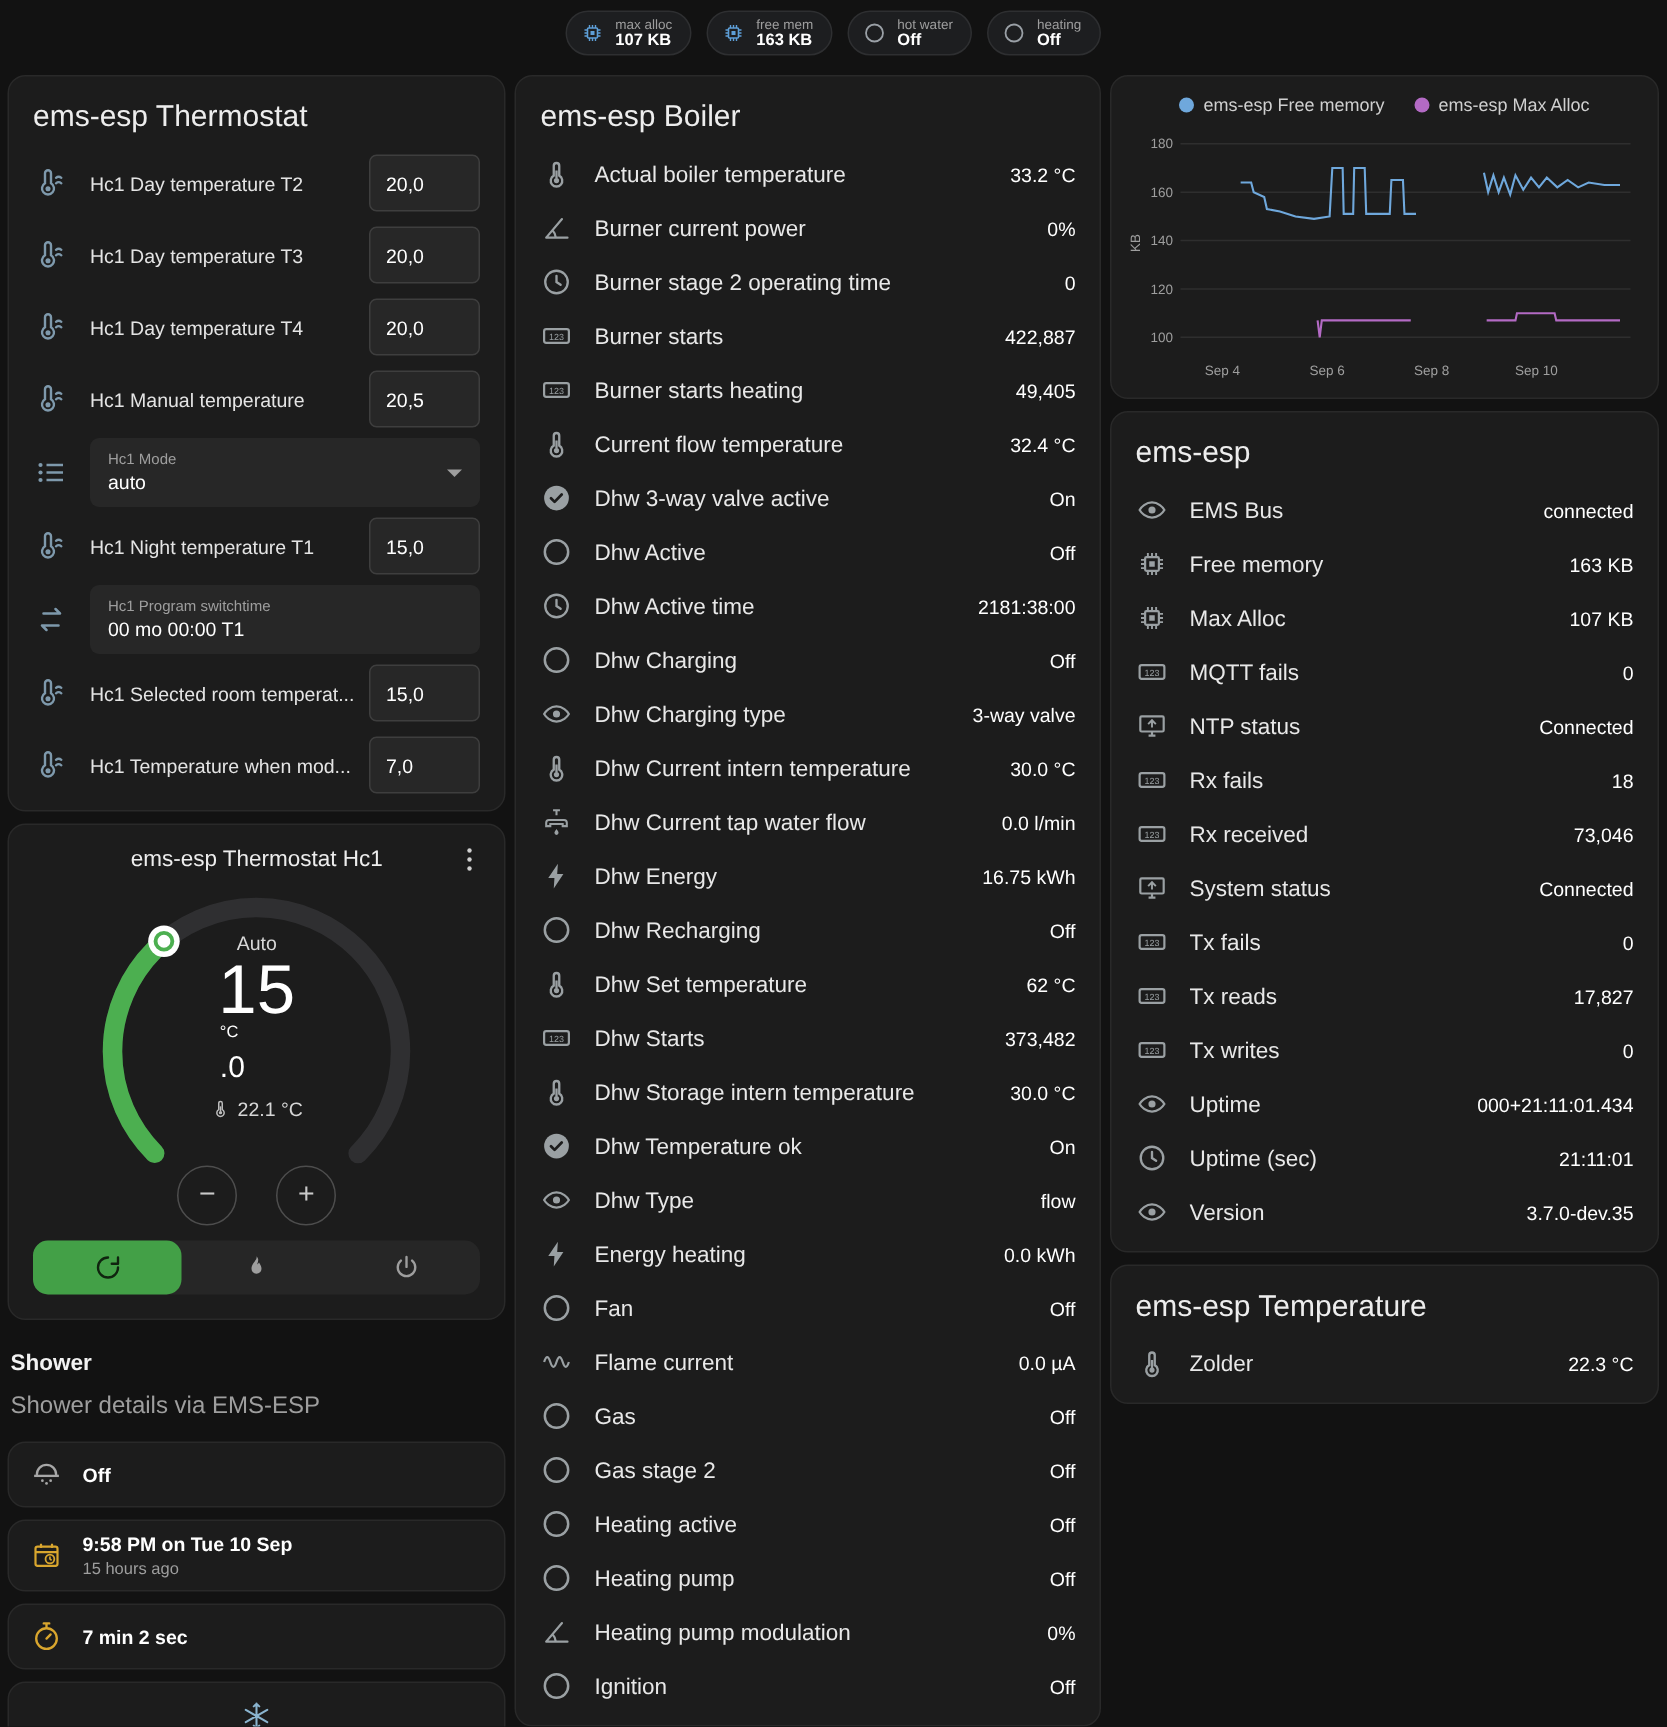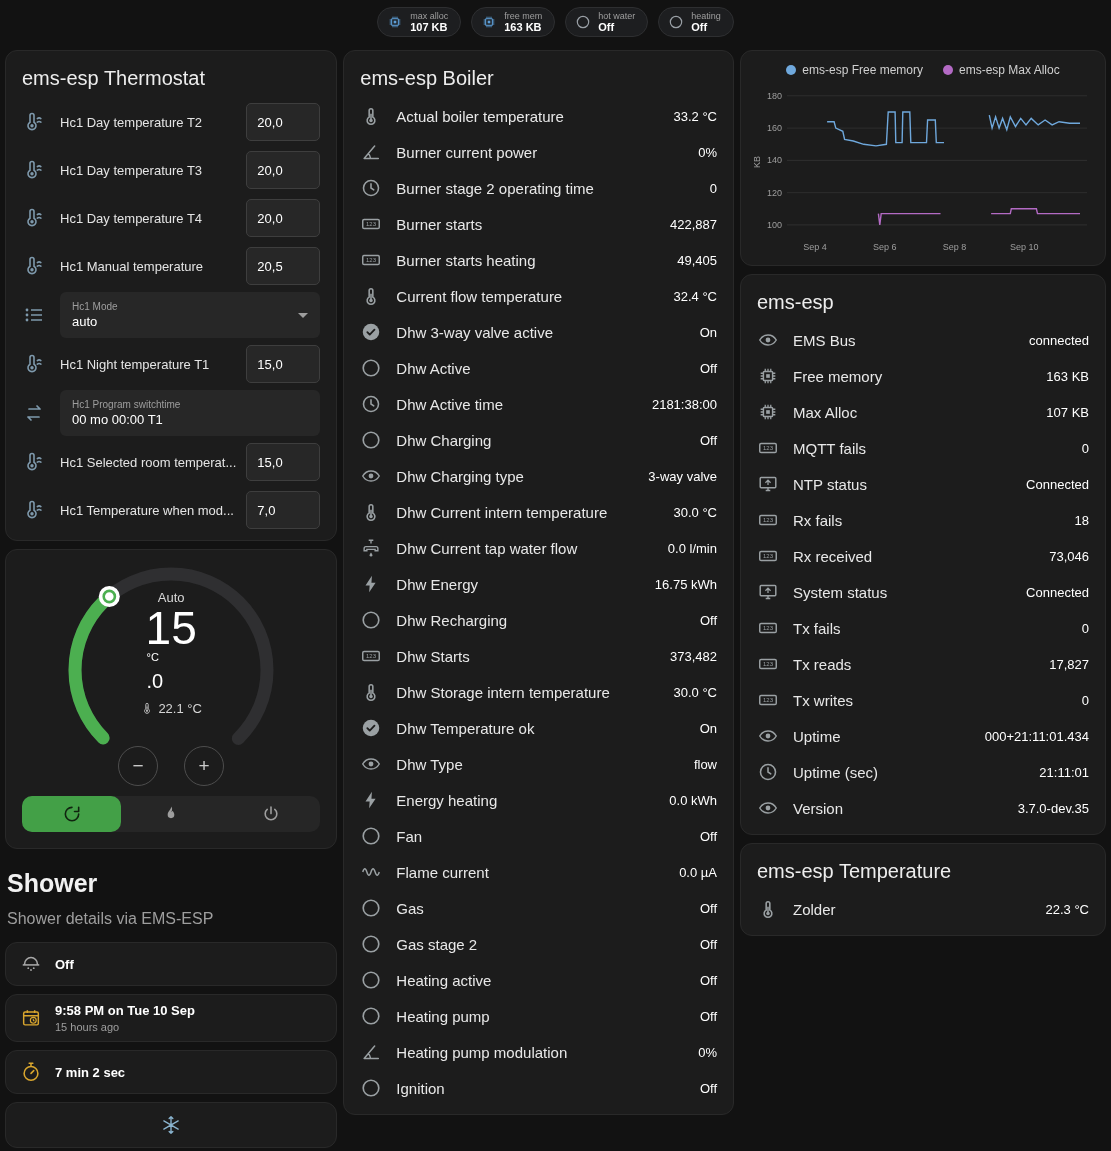--- a/index.html
+++ b/index.html
@@ -75,21 +75,21 @@
   .round-btn { width:40px; height:40px; border-radius:50%; border:1px solid #4d4d4d;
                background:transparent; color:#c9c9c9; font-size:19px;
                display:flex; align-items:center; justify-content:center; }
   .mode-bar { margin:10px 16px 16px; height:36px; display:flex; background:#262626; border-radius:10px; }
   .mode-cell { flex:1; display:flex; align-items:center; justify-content:center; color:#9e9e9e; border-radius:10px; }
   .mode-cell.active { background:#43a047; color:#10240f; }
   .mode-ic { width:20px; height:20px; }
   .mode-ic svg { width:100%; height:100%; }
 
   
-  .section-title { font-size:25px; font-weight:bold; color:#f2f2f2; margin:12px 2px 0; }
+  .section-title { font-size:15px; font-weight:bold; color:#f2f2f2; margin:12px 2px 0; }
   .section-sub { font-size:16px; color:#9e9e9e; margin:4px 2px 6px; }
   .tile { display:flex; align-items:center; gap:13px; min-height:44px; padding:8px 14px; }
   .tile-ic { width:22px; height:22px; flex:none; color:#a7a7a7; }
   .tile-ic svg { width:100%; height:100%; }
   .tile-ic.amber { color:#d9a62e; }
   .tile-ic.blue { color:#8ab4cf; }
   .tile-main { font-size:13px; font-weight:bold; color:#ffffff; }
   .tile-sub { font-size:11px; color:#9e9e9e; margin-top:3px; }
   .tile.center { justify-content:center; min-height:46px; }
 
@@ -278,20 +278,30 @@
               <circle cx="10" cy="15.8" r="1.7" fill="currentColor"></circle>
               <path d="M15.3 8.6c1.2-1 2.4-1 3.6 0M15.3 12.2c1.2-1 2.4-1 3.6 0" fill="none" stroke="currentColor" stroke-width="1.5" stroke-linecap="round"></path>
             </svg>
           </span>
         <span class="ctl-label">Hc1 Temperature when mod...</span>
         <div class="num-box">7,0</div>
       </div>
     </section>
 
     <section class="card">
+      <div class="hc1-head">
+        <span class="hc1-title">ems-esp Thermostat Hc1</span>
+        <span class="kebab">
+            <svg viewBox="0 0 24 24">
+              <circle cx="12" cy="5.5" r="1.6" fill="currentColor"></circle>
+              <circle cx="12" cy="12" r="1.6" fill="currentColor"></circle>
+              <circle cx="12" cy="18.5" r="1.6" fill="currentColor"></circle>
+            </svg>
+          </span>
+      </div>
       <div class="dial-wrap">
         <svg class="dial" viewBox="-116 -116 232 232">
           <circle class="track" r="96" transform="rotate(135)" stroke-dasharray="452.4 150.8"></circle>
           <circle class="fill" r="96" transform="rotate(135)" stroke-dasharray="159.2 444.0"></circle>
           <circle cx="-61.7" cy="-73.5" r="10.5" fill="#ffffff"></circle>
           <circle cx="-61.7" cy="-73.5" r="5.6" fill="none" stroke="#4caf50" stroke-width="2.6"></circle>
         </svg>
         <div class="dial-center">
           <div class="dial-mode">Auto</div>
           <div class="temp-display">
@@ -555,20 +565,31 @@
           <div class="stat-row">
             <span class="stat-ic">
               <svg viewBox="0 0 24 24">
                 <circle cx="12" cy="12" r="8.5" fill="none" stroke="currentColor" stroke-width="1.8"></circle>
               </svg>
             </span>
             <span class="stat-label">Dhw Recharging</span>
             <span class="stat-value">Off</span>
           </div>
 
+          <div class="stat-row">
+            <span class="stat-ic">
+              <svg viewBox="0 0 24 24">
+                <path d="M12 4a2 2 0 0 1 2 2v7.2a4.2 4.2 0 1 1-4 0V6a2 2 0 0 1 2-2z" fill="none" stroke="currentColor" stroke-width="1.7"></path>
+                <circle cx="12" cy="16.8" r="1.9" fill="currentColor"></circle>
+                <line x1="12" y1="9.5" x2="12" y2="15.2" stroke="currentColor" stroke-width="1.7"></line>
+              </svg>
+            </span>
+            <span class="stat-label">Dhw Set temperature</span>
+            <span class="stat-value">62 °C</span>
+          </div>
 
           <div class="stat-row">
             <span class="stat-ic">
               <svg viewBox="0 0 24 24">
                 <rect x="3" y="7" width="18" height="10" rx="1.5" fill="none" stroke="currentColor" stroke-width="1.6"></rect>
                 <text x="12" y="14.6" text-anchor="middle" font-size="6.5" fill="currentColor">123</text>
               </svg>
             </span>
             <span class="stat-label">Dhw Starts</span>
             <span class="stat-value">373,482</span>

